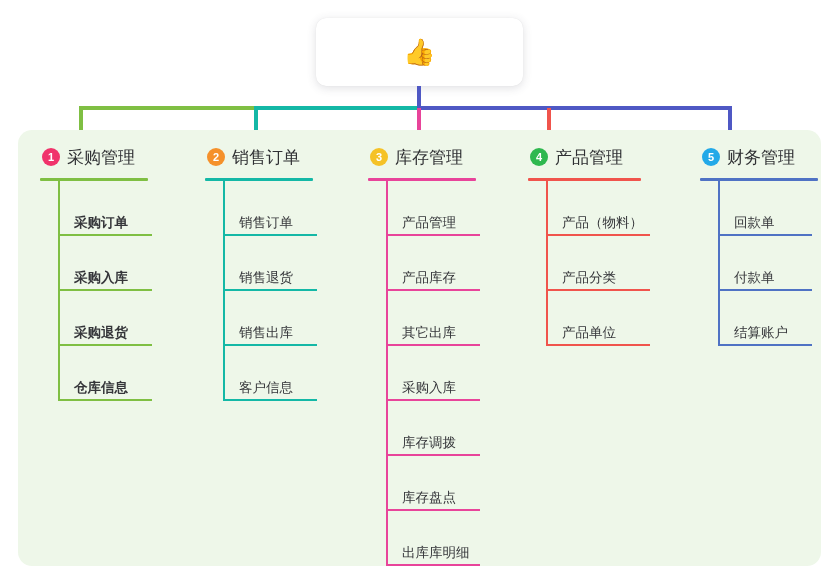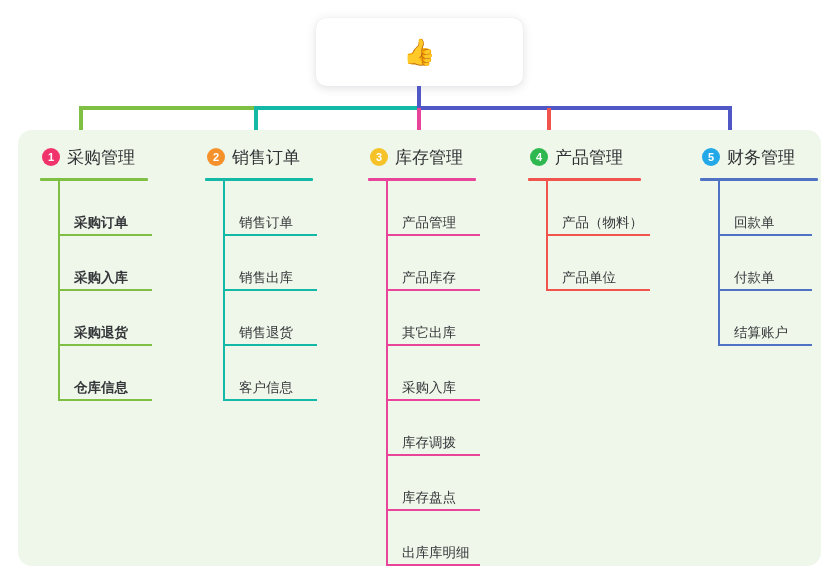--- a/index.html
+++ b/index.html
@@ -203,28 +203,28 @@
       <span class="badge" style="background: rgb(245, 145, 43);">2</span>
       <span class="col-head-label">销售订单</span>
     </div>
     <div class="head-rule" style="background: rgb(20, 184, 166);"></div>
     <div class="items" style="border-left-color: rgb(20, 184, 166); text-align: right;">
       <div class="item">
         <span class="item-label">销售订单</span>
         <span class="item-rule" style="background: rgb(20, 184, 166);"></span>
       </div>
       <div class="item">
+        <span class="item-label">销售退货</span>
+        <span class="item-rule" style="background: rgb(20, 184, 166);"></span>
+      </div>
+      <div class="item">
         <span class="item-label">销售出库</span>
         <span class="item-rule" style="background: rgb(20, 184, 166);"></span>
       </div>
       <div class="item">
-        <span class="item-label">销售退货</span>
-        <span class="item-rule" style="background: rgb(20, 184, 166);"></span>
-      </div>
-      <div class="item">
         <span class="item-label">客户信息</span>
         <span class="item-rule" style="background: rgb(20, 184, 166);"></span>
       </div>
     </div>
   </div>
 
   <div class="col col-3">
     <div class="col-head">
       <span class="badge" style="background: rgb(245, 194, 39);">3</span>
       <span class="col-head-label">库存管理</span>
@@ -267,20 +267,24 @@
       <span class="badge" style="background: rgb(46, 184, 79);">4</span>
       <span class="col-head-label">产品管理</span>
     </div>
     <div class="head-rule" style="background: rgb(240, 84, 76);"></div>
     <div class="items" style="border-left-color: rgb(240, 84, 76);">
       <div class="item">
         <span class="item-label">产品（物料）</span>
         <span class="item-rule" style="background: rgb(240, 84, 76);"></span>
       </div>
       <div class="item">
+        <span class="item-label">产品分类</span>
+        <span class="item-rule" style="background: rgb(240, 84, 76);"></span>
+      </div>
+      <div class="item">
         <span class="item-label">产品单位</span>
         <span class="item-rule" style="background: rgb(240, 84, 76);"></span>
       </div>
     </div>
   </div>
 
   <div class="col col-5">
     <div class="col-head">
       <span class="badge" style="background: rgb(35, 169, 232);">5</span>
       <span class="col-head-label">财务管理</span>

